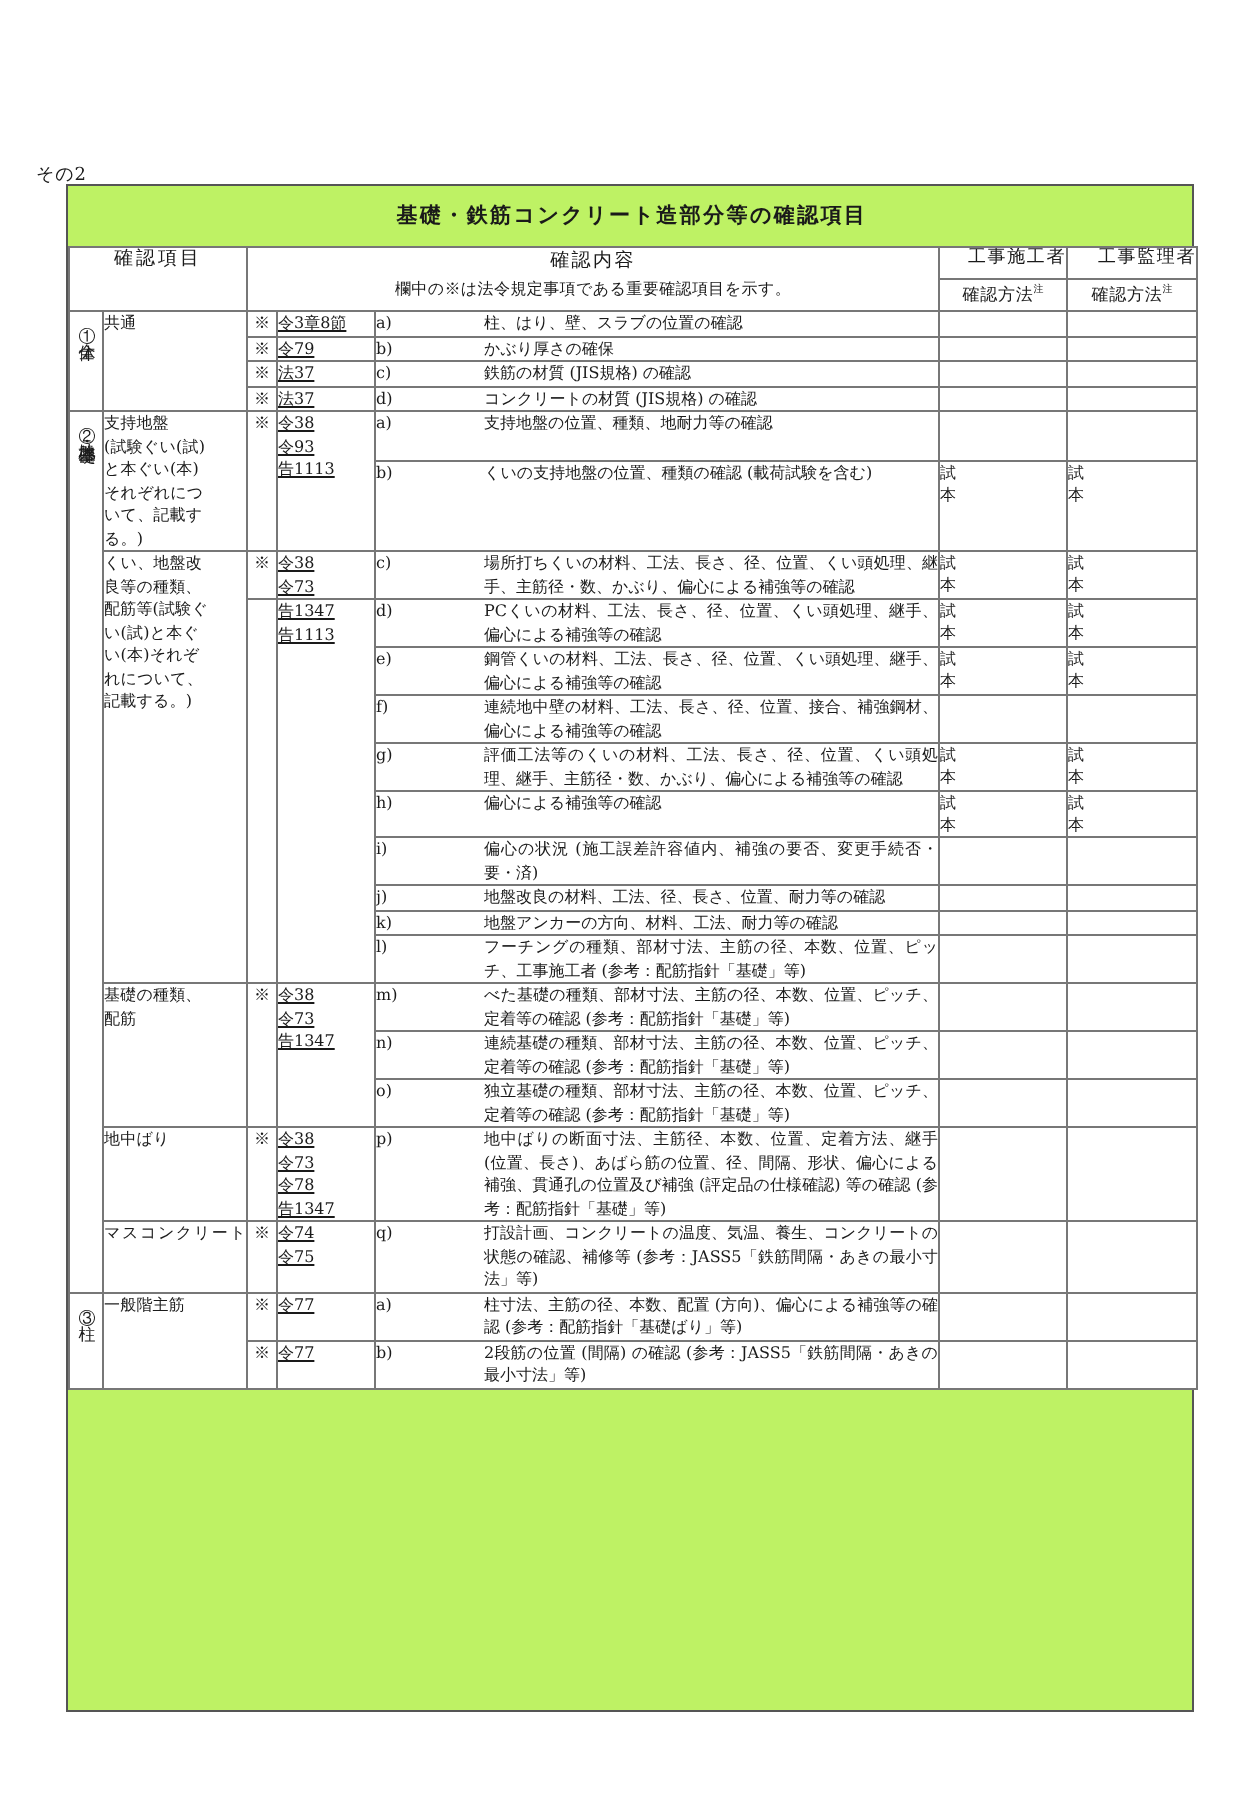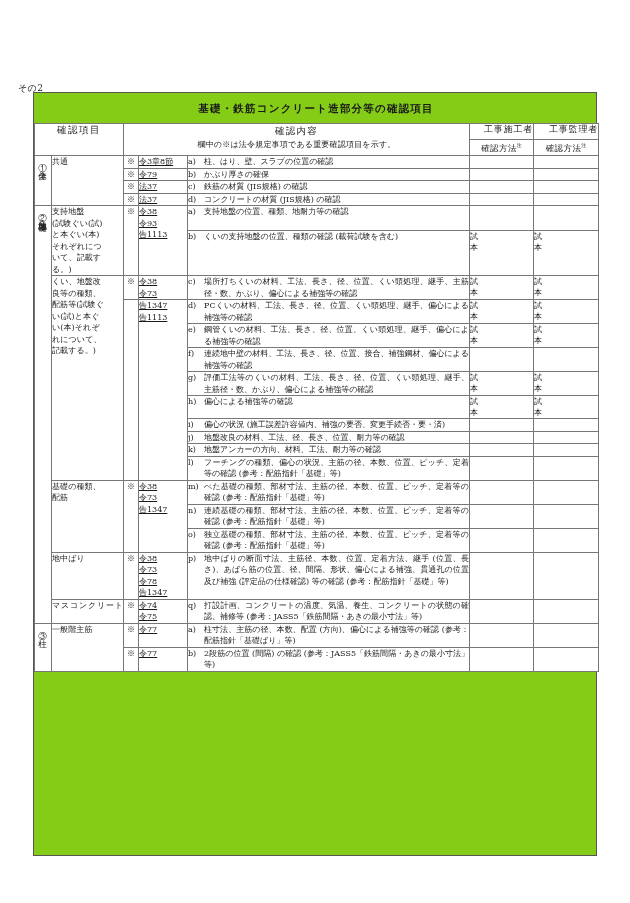--- a/index.html
+++ b/index.html
@@ -35,21 +35,21 @@
   }
 
   .outer-frame {
     position: absolute;
     left: 33px;
     top: 88px;
     width: 564px;
     height: 764px;
     border: 1px solid #555;
     box-sizing: border-box;
-    background: #84cc16;
+    background: #bef264;
   }
 
   .doc-title {
     position: absolute;
     left: 0;
     top: 0;
     width: 564px;
     height: 30px;
     line-height: 30px;
     text-align: center;
@@ -184,20 +184,21 @@
     align-items: flex-start;
   }
   .content .lt {
     flex: 0 0 16px;
     font-family: "DejaVu Serif", "Liberation Serif", serif;
     font-size: 8px;
   }
   .content .tx {
     flex: 1 1 auto;
     text-align: justify;
+    margin-left: 38px;
   }
 
   
   .chk {
     padding: 3px 0 0 5px;
     font-size: 8px;
     line-height: 11px;
   }
   .chk.empty { padding: 0; }
 </style>
@@ -407,21 +408,21 @@
                 <span class="tx">地盤アンカーの方向、材料、工法、耐力等の確認</span>
               </div>
             </td>
             <td class="chk empty"></td>
             <td class="chk empty"></td>
           </tr>
           <tr>
             <td class="content">
               <div class="row-in">
                 <span class="lt">l)</span>
-                <span class="tx">フーチングの種類、偏心の状況、主筋の径、本数、位置、ピッチ、定着等の確認 (参考：配筋指針「基礎」等)</span>
+                <span class="tx">フーチングの種類、部材寸法、主筋の径、本数、位置、ピッチ、工事施工者 (参考：配筋指針「基礎」等)</span>
               </div>
             </td>
             <td class="chk empty"></td>
             <td class="chk empty"></td>
           </tr>
           <tr>
             <td class="item" rowspan="3">基礎の種類、<br>配筋</td>
             <td class="mark" rowspan="3">※</td>
             <td class="law" rowspan="3">令38<br>令73<br>告1347</td>
             <td class="content">

